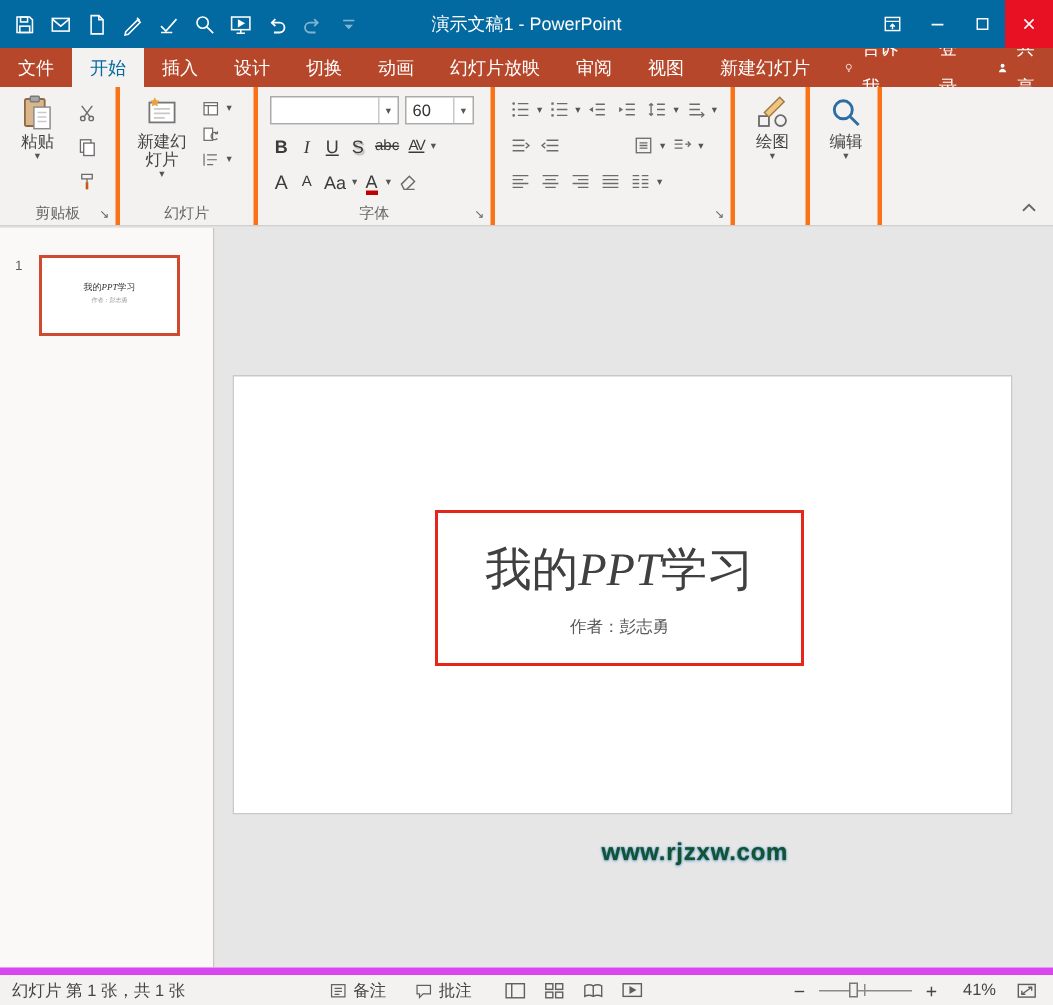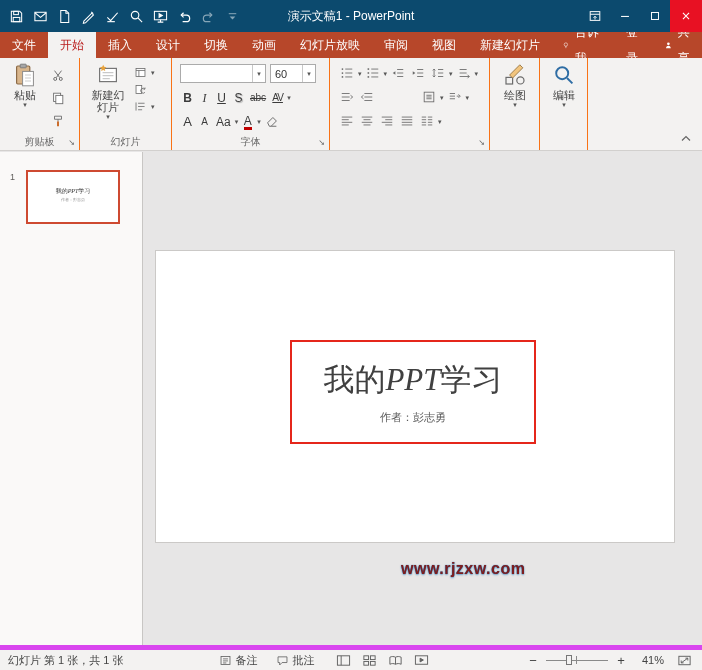--- a/index.html
+++ b/index.html
@@ -1,45 +1,45 @@
 <!DOCTYPE html>
 <html><head>
 <meta charset="utf-8">
 <style>
   html,body{margin:0;padding:0;}
   body{width:702px;height:670px;overflow:hidden;font-family:"Liberation Sans","DejaVu Sans",sans-serif;}
   *{box-sizing:border-box;}
   .window{width:702px;height:670px;position:relative;background:#E7E6E6;overflow:hidden;}
 
   
-  .titlebar{height:32px;background:#0c4a6e;display:flex;align-items:center;position:relative;color:#fff;text-decoration:underline;}
+  .titlebar{height:32px;background:#0369a1;display:flex;align-items:center;position:relative;color:#fff;text-decoration:underline;}
   .qat{display:flex;align-items:center;padding-left:5px;gap:1px;z-index:2;}
   .qbtn{width:23px;height:28px;display:flex;align-items:center;justify-content:center;}
   .qbtn svg{width:15px;height:15px;}
   .dim{opacity:.5;}
   .wtitle{position:absolute;left:0;right:0;top:0;height:32px;line-height:32px;text-align:center;font-size:12px;color:#fff;pointer-events:none;}
   .winctrl{margin-left:auto;display:flex;height:32px;z-index:2;}
   .wbtn{width:30px;height:32px;display:flex;align-items:center;justify-content:center;}
   .wbtn svg{width:14px;height:14px;}
   .wbtn.close{background:#E81123;width:32px;}
 
   
   .tabrow{height:26px;background:#B7472A;display:flex;align-items:stretch;color:#fff;font-size:12px;}
   .tab{padding:0 12px;line-height:26px;white-space:nowrap;}
-  .tab.active{background:#F3F2F1;color:#b91c1c;}
+  .tab.active{background:#F3F2F1;color:#0369a1;}
   .tellme{display:flex;align-items:center;gap:5px;padding:0 10px;line-height:26px;}
   .tellme svg{width:13px;height:13px;}
   .rightgrp{margin-left:auto;display:flex;align-items:center;}
   .signin{padding:0 14px;line-height:26px;}
   .share{display:flex;align-items:center;gap:5px;padding:0 12px;line-height:26px;}
   .share svg{width:13px;height:13px;}
 
   
   .ribbon{height:93px;background:#F3F2F1;position:relative;border-bottom:1px solid #D2D0CE;}
-  .group{position:absolute;top:0;bottom:0;border-right:1px solid #f97316;}
+  .group{position:absolute;top:0;bottom:0;border-right:3px solid #f97316;}
   .group-label{position:absolute;bottom:1px;left:0;right:0;text-align:center;font-size:10px;color:#666;}
   .launcher{position:absolute;right:2px;bottom:2px;width:11px;height:11px;font-size:8px;line-height:11px;text-align:center;color:#666;}
   .bigbtn{position:absolute;display:flex;flex-direction:column;align-items:center;color:#444;font-size:11px;}
   .bigbtn svg{width:24px;height:24px;}
   .bigbtn .lbl{text-align:center;line-height:12px;margin-top:2px;}
   .car{font-size:7px;color:#555;line-height:7px;}
   .ric{width:18px;height:18px;display:flex;align-items:center;justify-content:center;}
   .ric svg{width:14px;height:14px;}
   .iconrow{position:absolute;display:flex;align-items:center;gap:2px;}
   .combo{position:absolute;height:19px;background:#fff;border:1px solid #ABABAB;display:flex;align-items:center;font-size:11px;color:#333;padding-left:4px;}
@@ -61,21 +61,21 @@
   .thumb{position:absolute;left:26px;top:18px;width:94px;height:54px;background:#fff;border:2px solid #CE4A31;}
   .thumb .tt{margin-top:15px;text-align:center;font-size:6px;color:#333;letter-spacing:0;}
   .thumb .tt i{font-family:"Liberation Serif",serif;}
   .thumb .ts{text-align:center;font-size:4px;color:#999;margin-top:1px;}
   .canvas{flex:1;position:relative;background:#E7E6E6;}
   .slide{position:absolute;left:12px;top:98px;width:520px;height:293px;background:#fff;border:1px solid #CBC9C7;}
   .redbox{position:absolute;left:134px;top:89px;width:246px;height:104px;border:2px solid #E5261B;display:flex;flex-direction:column;align-items:center;justify-content:center;gap:9px;}
   .slide-title{font-size:31px;color:#404040;white-space:nowrap;}
   .slide-title i{font-family:"Liberation Serif",serif;}
   .slide-sub{font-size:11px;color:#595959;}
-  .watermark{position:absolute;left:258px;top:408px;font-size:16px;font-weight:bold;color:#7f1d1d;letter-spacing:.5px;text-shadow:0 0 1px #0C6EB5, 0 1px 2px rgba(12,110,181,.55);}
+  .watermark{position:absolute;left:258px;top:408px;font-size:16px;font-weight:bold;color:#14532d;letter-spacing:.5px;text-shadow:0 0 1px #0C6EB5, 0 1px 2px rgba(12,110,181,.55);}
 
   
   .statusbar{position:absolute;left:0;right:0;bottom:0;height:25px;background:#F3F2F1;border-top:5px solid #d946ef;display:flex;align-items:center;font-size:11px;color:#444;padding:0 8px;}
   .sb-item{display:flex;align-items:center;gap:4px;white-space:nowrap;}
   .sb-item svg{width:13px;height:13px;}
   .viewbtns{display:flex;align-items:center;gap:8px;margin-left:20px;}
   .vbtn{width:18px;height:18px;display:flex;align-items:center;justify-content:center;}
   .vbtn svg{width:15px;height:15px;}
   .sp{flex:1;}
   .zoomgrp{display:flex;align-items:center;gap:6px;}

